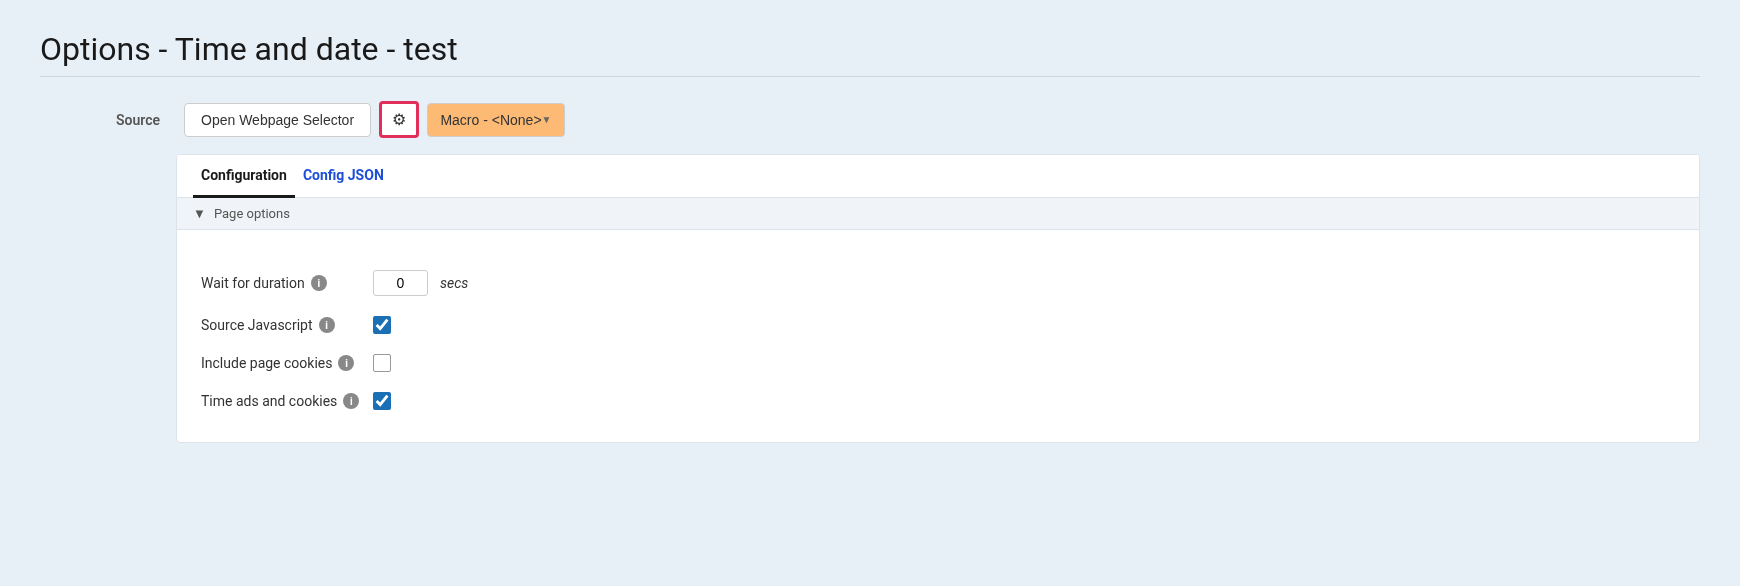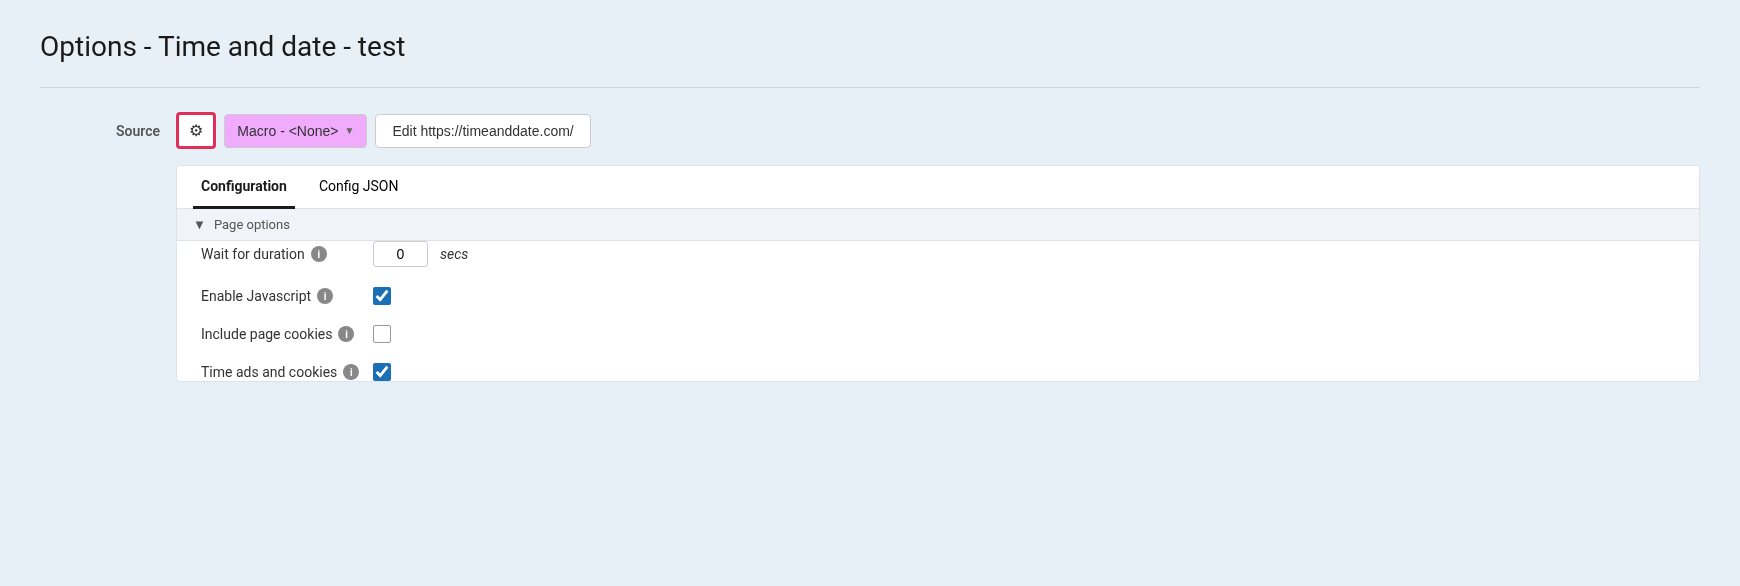--- a/index.html
+++ b/index.html
@@ -7,41 +7,41 @@
     body {
       background-color: #e8f0f7;
       font-family: -apple-system, BlinkMacSystemFont, 'Segoe UI', Roboto, sans-serif;
       font-size: 14px;
       color: #333;
       min-height: 586px;
       padding: 30px 40px;
     }
 
     .page-title {
-      font-size: 28px;
+      font-size: 32px;
       font-weight: 400;
       color: #1a1a1a;
       margin-bottom: 24px;
-      padding-bottom: 24px;
+      padding-bottom: 8px;
       border-bottom: 1px solid #cdd5de;
     }
 
     .source-row {
       display: flex;
       align-items: center;
       gap: 0;
       margin-bottom: 16px;
       margin-left: 60px;
     }
 
     .source-label {
       font-size: 14px;
       font-weight: 600;
       color: #555;
-      margin-right: 16px;
+      margin-right: 24px;
       min-width: 60px;
       text-align: right;
     }
 
     .source-controls {
       display: flex;
       align-items: center;
       gap: 8px;
     }
 
@@ -63,30 +63,30 @@
       padding: 6px 10px;
       cursor: pointer;
       display: flex;
       align-items: center;
       justify-content: center;
       color: #333;
       font-size: 16px;
     }
 
     .macro-btn {
-      background: #f0abfc;
+      background: #fdba74;
       border: 1px solid #ccc;
       border-radius: 4px;
       padding: 8px 12px;
       font-size: 14px;
       color: #333;
       cursor: pointer;
       display: flex;
       align-items: center;
-      gap: 6px;
+      gap: 0;
       white-space: nowrap;
     }
 
     .macro-btn .chevron {
       font-size: 10px;
       color: #666;
     }
 
     .edit-url-btn {
       background: #fff;
@@ -123,42 +123,42 @@
       margin-bottom: -1px;
     }
 
     .tab.active {
       font-weight: 700;
       color: #1a1a1a;
       border-bottom: 3px solid #1a1a1a;
     }
 
     .tab.inactive {
-      color: #000000;
-      font-weight: 400;
-      margin-left: 16px;
+      color: #1d4ed8;
+      font-weight: 700;
     }
 
     .section-header {
       display: flex;
       align-items: center;
       gap: 8px;
       padding: 8px 16px;
       background: #f0f3f7;
       border-bottom: 1px solid #dde3ea;
       font-size: 13px;
       color: #555;
       cursor: pointer;
     }
 
     .form-body {
-      padding: 0 24px;
+      padding: 32px 24px;
       display: flex;
       flex-direction: column;
       gap: 20px;
+      margin-top: 8px;
     }
 
     .form-row {
       display: flex;
       align-items: center;
       gap: 12px;
     }
 
     .form-row-label {
       font-size: 14px;
@@ -220,31 +220,31 @@
   </style>
 </head>
 <body>
 
 <h1 class="page-title">Options - Time and date - test</h1>
 
 <div class="source-row">
   <span class="source-label">Source</span>
 
   <div class="source-controls">
+    <button class="open-webpage-btn">Open Webpage Selector</button>
 
     <button class="gear-btn">
       <span>⚙</span>
     </button>
 
     <button class="macro-btn">
       <span>Macro - &lt;None&gt;</span>
       <span class="chevron">▼</span>
     </button>
 
-    <button class="edit-url-btn">Edit https://timeanddate.com/</button>
   </div>
 </div>
 
 <div class="tabs-and-content">
 
   <div class="tabs-bar">
     <div class="tab active">Configuration</div>
     <div class="tab inactive">Config JSON</div>
   </div>
 
@@ -259,21 +259,21 @@
       <span class="form-row-label">
         <span>Wait for duration</span>
         <span class="info-icon">i</span>
       </span>
       <input class="duration-input" type="text" value="0" style="">
       <span class="secs-label">secs</span>
     </div>
 
     <div class="form-row">
       <span class="form-row-label">
-        <span>Enable Javascript</span>
+        <span>Source Javascript</span>
         <span class="info-icon">i</span>
       </span>
       <input class="checkbox-styled" type="checkbox" checked="" style="">
     </div>
 
     <div class="form-row">
       <span class="form-row-label">
         <span>Include page cookies</span>
         <span class="info-icon">i</span>
       </span>

